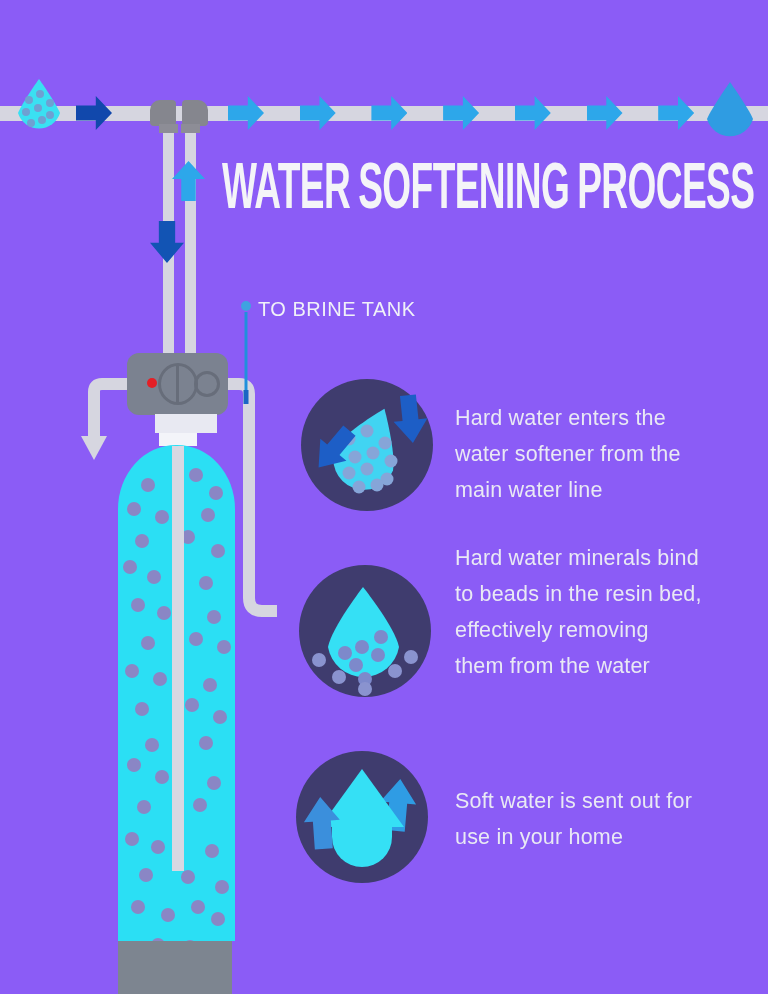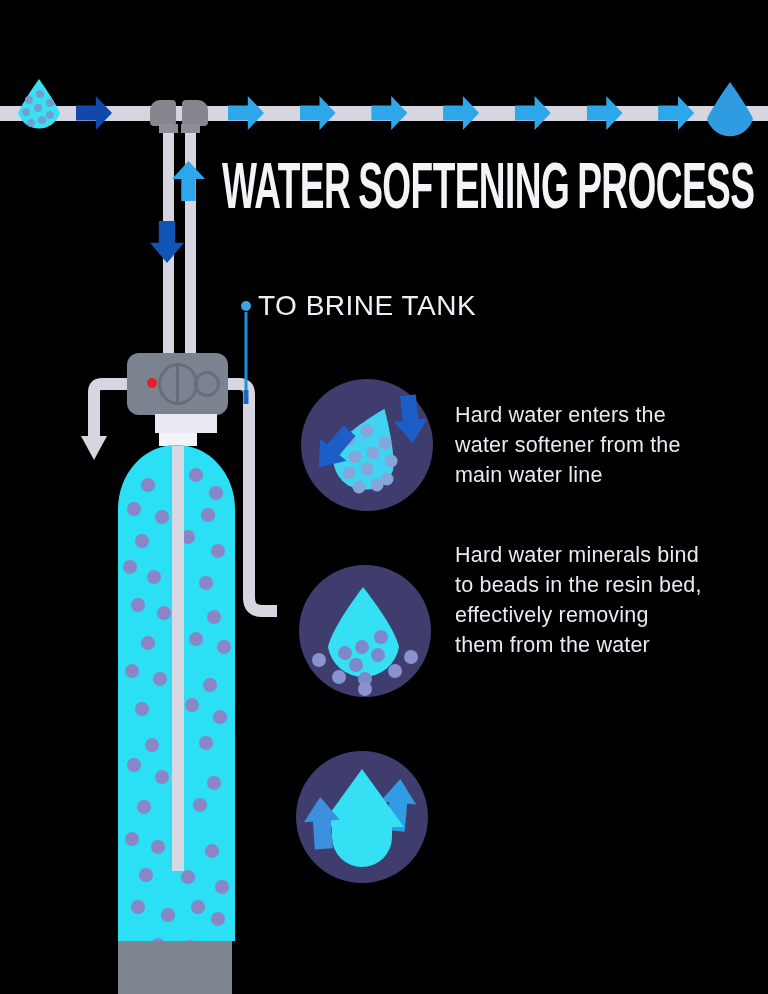--- a/index.html
+++ b/index.html
@@ -1,18 +1,18 @@
 <!DOCTYPE html>
 <html><head>
 <meta charset="utf-8">
 <style>
   html,body{margin:0;padding:0;background:#1d1c40;}
   .canvas{
     position:relative;width:768px;height:994px;overflow:hidden;
-    background:#000000;font-family:"Liberation Sans",sans-serif;
+    background:#8b5cf6;font-family:"Liberation Sans",sans-serif;
   }
   .abs{position:absolute;}
   
   .pipe-h{position:absolute;left:0;top:106px;width:768px;height:15px;background:#d6d6e0;}
   .pipe-v{position:absolute;width:11px;background:#d6d6e0;}
   .elbow{position:absolute;width:26px;height:26px;background:#85868e;}
   .elbow-l{border-radius:10px 4px 4px 4px;}
   .elbow-r{border-radius:4px 10px 4px 4px;}
   .collar{position:absolute;width:19px;height:9px;background:#8d8d96;}
   
@@ -21,42 +21,42 @@
   .arrow-r.dark{background:#1148ac;}
   .arrow-up{position:absolute;width:33px;height:40px;background:#2da7ea;
     clip-path:polygon(50% 0,100% 45%,72% 45%,72% 100%,28% 100%,28% 45%,0 45%);}
   .arrow-down{position:absolute;width:34px;height:42px;background:#1254b4;
     clip-path:polygon(50% 100%,100% 52%,74% 52%,74% 0,26% 0,26% 52%,0 52%);}
   
   .title{position:absolute;left:222px;top:153px;white-space:nowrap;
     font-size:65px;font-weight:bold;color:#f4f4f8;line-height:1;
     letter-spacing:-1px;word-spacing:-3px;
     transform:scaleX(0.57);transform-origin:left top;}
-  .brine-label{position:absolute;left:258px;top:290px;font-size:28px;
+  .brine-label{position:absolute;left:258px;top:298px;font-size:20px;
     color:#f0f1f8;letter-spacing:0.5px;}
   
   .valve-body{position:absolute;left:127px;top:353px;width:101px;height:62px;
     background:#7b8290;border-radius:12px;}
   .red-dot{position:absolute;left:147px;top:378px;width:10px;height:10px;
     border-radius:50%;background:#e41f26;}
   .knob-big{position:absolute;left:158px;top:363px;width:40px;height:42px;
     border:3px solid #676d7a;border-radius:50%;box-sizing:border-box;}
   .knob-divider{position:absolute;left:176px;top:366px;width:3px;height:36px;background:#676d7a;}
   .knob-small{position:absolute;left:194px;top:371px;width:26px;height:26px;
     border:3px solid #676d7a;border-radius:50%;box-sizing:border-box;}
   .conn-upper{position:absolute;left:155px;top:414px;width:62px;height:19px;background:#e8e9f2;}
   .conn-lower{position:absolute;left:159px;top:433px;width:38px;height:13px;background:#f3f4f9;}
   
   .tank-body{position:absolute;left:118px;top:445px;width:117px;height:496px;
     background:#2bdff4;border-radius:58px 58px 0 0 / 64px 64px 0 0;}
   .tank-base{position:absolute;left:118px;top:941px;width:114px;height:53px;background:#7d8590;}
   .tank-tube{position:absolute;left:172px;top:446px;width:12px;height:425px;background:#d8d8e2;}
   
   .step-circle{position:absolute;width:132px;height:132px;border-radius:50%;background:#3f3c6e;}
-  .step-text{position:absolute;left:455px;width:290px;font-size:21.5px;line-height:30px;
+  .step-text{position:absolute;left:455px;width:290px;font-size:21.5px;line-height:36px;
     color:#e9e9f4;letter-spacing:0.2px;white-space:pre-line;}
 </style>
 </head>
 <body>
 
 <div class="canvas">
 
   <div class="pipe-h"></div>
 
   <svg class="abs" style="left:13px;top:76px;" width="52" height="60" viewBox="0 0 52 60">
@@ -242,14 +242,16 @@
       <g fill="#35e0f5">
         <polygon points="66,18 24,76 108,76"></polygon>
         <path d="M36,70 h60 v16 a30,30 0 0 1 -60,0 z"></path>
       </g>
 
       <g transform="translate(8,46) rotate(-4 18 26)" fill="#3b8fdc">
         <polygon points="18,0 36,24 27,24 27,52 9,52 9,24 0,24"></polygon>
       </g>
     </svg>
   </div>
+  <div class="step-text" style="top:783px;">Soft water is sent out for
+use in your home</div>
 
 </div>
 
 </body></html>

